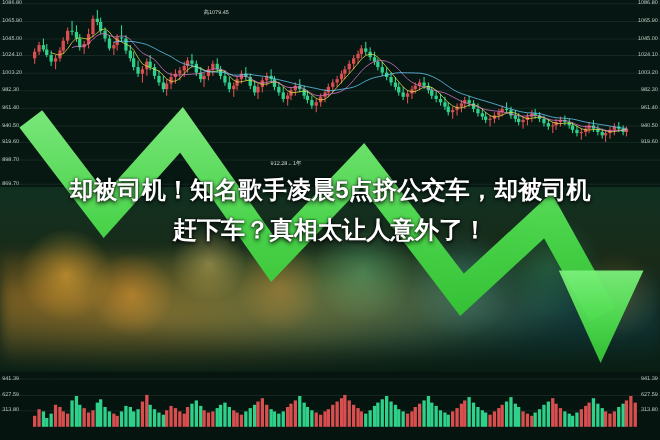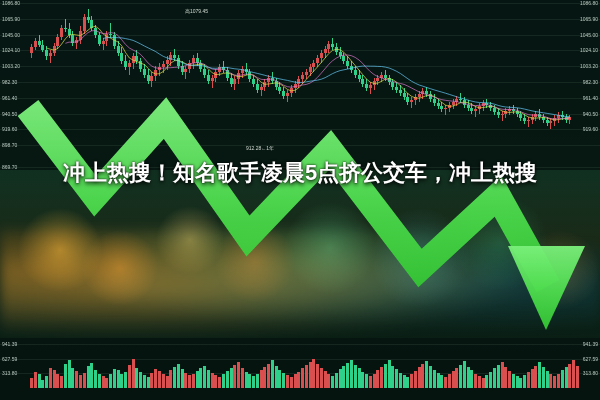--- a/index.html
+++ b/index.html
@@ -870,16 +870,17 @@
         <stop offset="100%" stop-color="#34c534"></stop>
       </linearGradient>
     </defs>
     <g fill="none" stroke="url(#agrad)" stroke-width="26" stroke-linejoin="miter" stroke-linecap="butt" opacity="0.95">
       <polyline points="28,108 95,196 165,118 248,236 330,150 420,268 498,196 548,286"></polyline>
     </g>
     <polygon points="508,246 585,246 546,330" fill="url(#agrad)" opacity="0.95"></polygon>
   </svg>
 
   <div id="headline">
-    <span class="l1">冲上热搜！知名歌手凌晨5点挤公交车，冲上热搜</span>
+    <span class="l1">却被司机！知名歌手凌晨5点挤公交车，却被司机</span>
+    <span class="l2">赶下车？真相太让人意外了！</span>
   </div>
 
 </div>
 
 </body></html>

